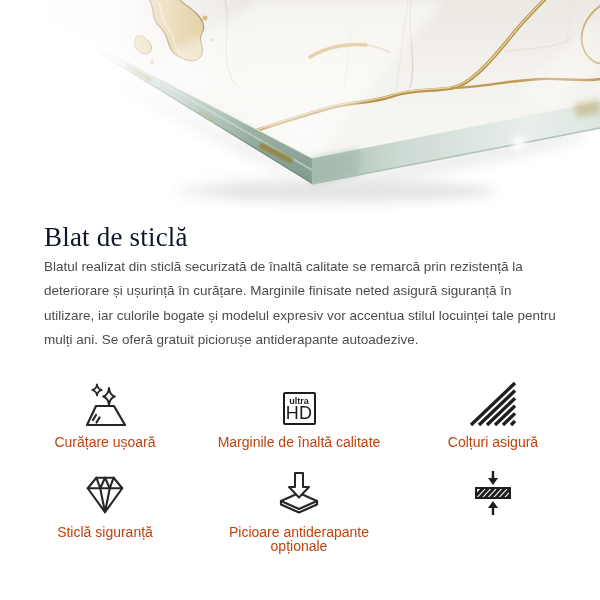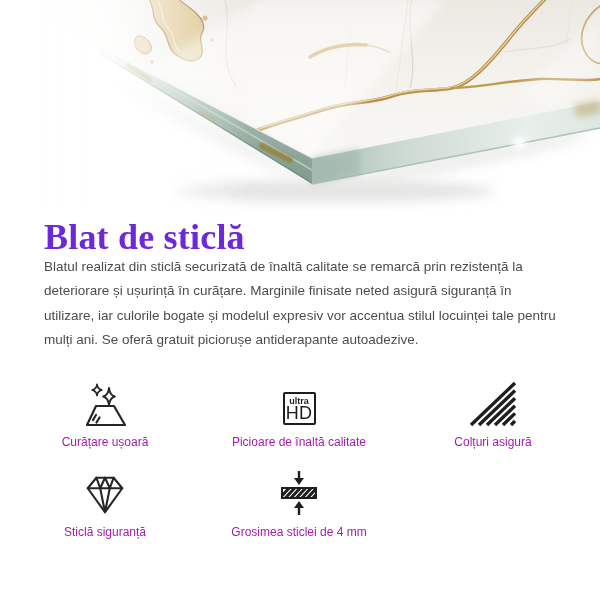--- a/index.html
+++ b/index.html
@@ -1,27 +1,27 @@
 <!DOCTYPE html>
 <html><head>
 <meta charset="utf-8">
 <style>
   html,body{margin:0;padding:0;background:#ffffff;}
   .page{width:600px;height:600px;overflow:hidden;background:#ffffff;position:relative;
         font-family:"Liberation Sans",sans-serif;}
   .hero{width:600px;height:210px;display:block;}
-  .title{margin:10px 44px 0 44px;font-family:"Liberation Serif",serif;font-weight:700;
-         font-size:36px;line-height:35px;color:#6d28d9;letter-spacing:.2px;}
+  .title{margin:10px 44px 0 44px;font-family:"Liberation Serif",serif;font-weight:400;
+         font-size:27px;line-height:35px;color:#0f172a;letter-spacing:.2px;}
   .title div{white-space:nowrap;}
   .desc{margin:0 44px 0 44px;max-width:512px;font-size:13.5px;line-height:24.4px;
         color:#4c4c4c;}
   .features{margin:26px 10px 0 8px;display:grid;grid-template-columns:repeat(3,1fr);row-gap:20px;}
   .feature{display:flex;flex-direction:column;align-items:center;text-align:center;}
   .icon-box{height:48px;display:flex;align-items:flex-end;justify-content:flex-start;}
-  .feature-label{margin-top:8px;font-size:12px;color:#a21caf;line-height:14px;}
+  .feature-label{margin-top:8px;font-size:14px;color:#c2410c;line-height:14px;}
   .uhd{width:29px;height:29px;border:2.5px solid #1d1d1d;border-radius:2px;display:flex;
        flex-direction:column;align-items:center;justify-content:center;color:#1b1b1b;margin-bottom:2px;}
   .uhd .t1{font-size:9px;font-weight:700;line-height:10px;}
   .uhd .t2{font-size:18px;font-weight:400;line-height:14px;letter-spacing:.3px;}
   svg .stroke{fill:none;stroke:#262626;stroke-width:2.2;stroke-linejoin:round;stroke-linecap:round;}
 </style>
 </head>
 <body>
 
 <div class="page">
@@ -142,21 +142,21 @@
       <span class="feature-label">Curățare ușoară</span>
     </div>
 
     <div class="feature">
       <div class="icon-box">
         <div class="uhd">
           <span class="t1">ultra</span>
           <span class="t2">HD</span>
         </div>
       </div>
-      <span class="feature-label">Picioare de înaltă calitate</span>
+      <span class="feature-label">Marginile de înaltă calitate</span>
     </div>
 
     <div class="feature">
       <div class="icon-box">
         <svg width="48" height="48" viewBox="0 0 48 48">
           <g stroke="#1e1e1e" stroke-width="3.4" fill="none">
             <path d="M2,46 L46,4"></path>
             <path d="M10,46 L46,11.6"></path>
             <path d="M18,46 L46,19.2"></path>
             <path d="M26,46 L46,26.8"></path>
@@ -171,20 +171,30 @@
     <div class="feature">
       <div class="icon-box">
         <svg width="46" height="46" viewBox="0 0 48 48">
           <path class="stroke" stroke-width="2.4" d="M6,18 L15,7 L33,7 L42,18 L24,43 Z"></path>
           <path class="stroke" stroke-width="2" d="M6,18 L42,18 M15,7 L19,18 L24,7 L29,18 L33,7 M19,18 L24,43 M29,18 L24,43"></path>
         </svg>
       </div>
       <span class="feature-label">Sticlă siguranță</span>
     </div>
 
+    <div class="feature">
+      <div class="icon-box">
+        <svg width="48" height="48" viewBox="0 0 48 48">
+          <path class="stroke" stroke-width="2" d="M6,32 L24,24 L42,32 L24,40 Z"></path>
+          <path class="stroke" stroke-width="2" d="M6,32 L6,35.5 L24,43.5 L42,35.5 L42,32"></path>
+          <path d="M20,4 L28,4 L28,18 L34,18 L24,28.5 L14,18 L20,18 Z" fill="#ffffff" stroke="#262626" stroke-width="2" stroke-linejoin="round"></path>
+        </svg>
+      </div>
+      <span class="feature-label">Picioare antiderapante opționale</span>
+    </div>
 
     <div class="feature">
       <div class="icon-box">
         <svg width="48" height="48" viewBox="0 0 48 48">
           <defs>
               <clipPath id="barClip">
                 <rect x="7" y="19" width="34" height="10"></rect>
               </clipPath>
             </defs>
           <g clip-path="url(#barClip)" stroke="#1e1e1e" stroke-width="3">
@@ -196,17 +206,16 @@
               <path d="M31.5,30 L43.5,17"></path>
               <path d="M37,30 L49,17"></path>
           </g>
           <rect x="7" y="19" width="34" height="10" fill="none" stroke="#1e1e1e" stroke-width="2"></rect>
           <path d="M24,2 L24,9" stroke="#1e1e1e" stroke-width="2.4" fill="none"></path>
           <polygon points="19,9 29,9 24,16" fill="#1e1e1e"></polygon>
           <path d="M24,39 L24,46" stroke="#1e1e1e" stroke-width="2.4" fill="none"></path>
           <polygon points="19,39 29,39 24,32" fill="#1e1e1e"></polygon>
         </svg>
       </div>
-      <span class="feature-label">Grosimea sticlei de 4 mm</span>
     </div>
 
   </div>
 </div>
 
 </body></html>

